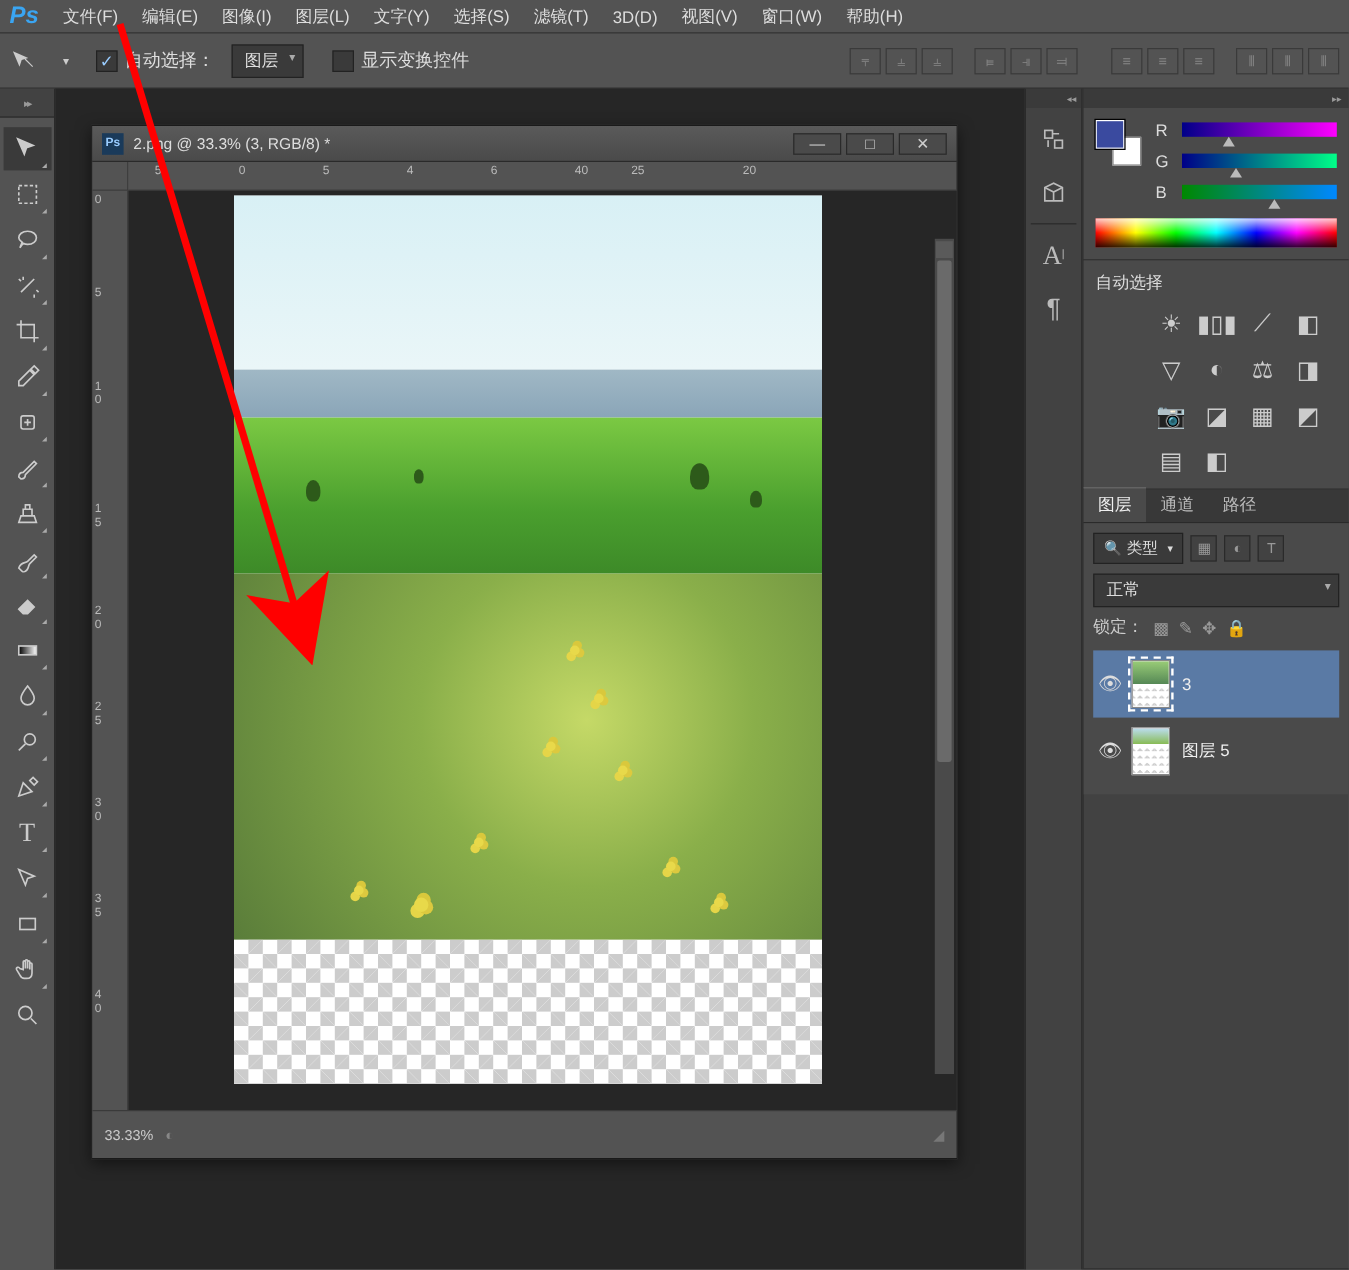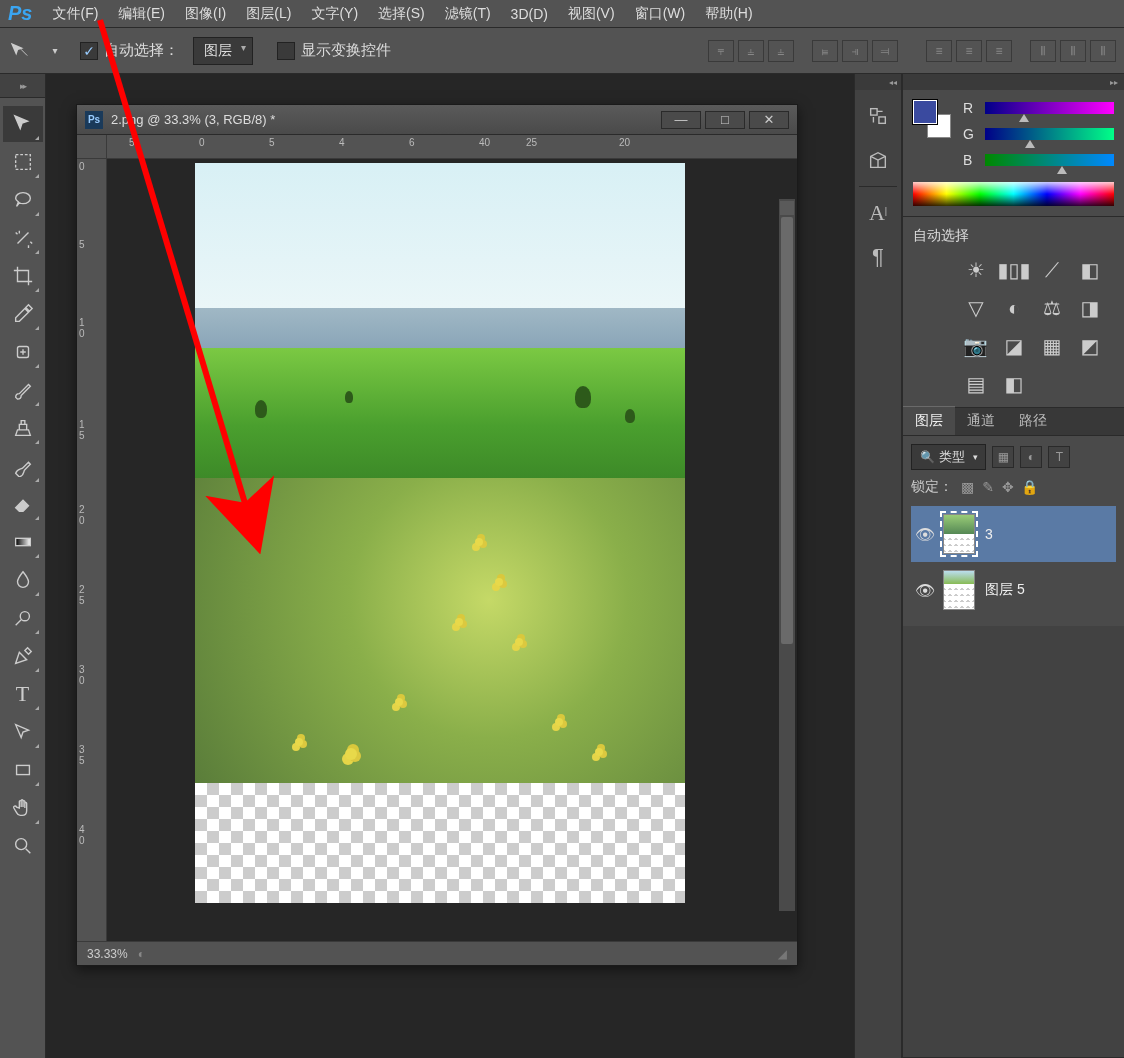--- a/index.html
+++ b/index.html
@@ -60,21 +60,21 @@
 .flower { position: absolute; width: 8px; height: 8px; background: #e8d94a; border-radius: 50%; box-shadow: 4px 2px 0 #dcc93f, -3px 5px 0 #e5d548, 2px -4px 0 #d9c83c; }
 .img-checker { height: 120px; background-image:
   linear-gradient(45deg, #ccc 25%, transparent 25%),
   linear-gradient(-45deg, #ccc 25%, transparent 25%),
   linear-gradient(45deg, transparent 75%, #ccc 75%),
   linear-gradient(-45deg, transparent 75%, #ccc 75%);
   background-size: 24px 24px;
   background-position: 0 0, 0 12px, 12px -12px, -12px 0;
   background-color: #fff;
 }
-.doc-statusbar { height: 24px; background: #535353; border-top: 1px solid #3a3a3a; display: flex; align-items: center; padding: 0 10px; font-size: 12px; color: #ccc; gap: 10px; }
+.doc-statusbar { height: 40px; background: #535353; border-top: 1px solid #3a3a3a; display: flex; align-items: center; padding: 0 10px; font-size: 12px; color: #ccc; gap: 10px; }
 .doc-scrollbar-v { position: absolute; right: 2px; top: 40px; width: 16px; bottom: 30px; background: #4a4a4a; }
 .doc-scrollbar-thumb { width: 12px; margin: 2px auto; height: 60%; background: #6a6a6a; border-radius: 2px; }
 
 
 .mid-strip { width: 48px; background: #424242; border-left: 1px solid #2a2a2a; border-right: 1px solid #2a2a2a; }
 .mid-strip-header { height: 16px; background:#3a3a3a; display:flex; align-items:center; justify-content:flex-end; padding-right:4px; font-size:8px; color:#999;}
 .mid-icon { width: 36px; height: 36px; margin: 8px auto; display: flex; align-items: center; justify-content: center; color: #bbb; font-size: 20px; }
 .mid-sep { height: 1px; background: #2a2a2a; margin: 6px 4px; }
 
 
@@ -484,20 +484,23 @@
         <div class="layers-filter-row">
           <div class="layers-filter-dd">
               <span style="font-size:12px;">🔍</span>
               <span>类型</span>
               <span style="font-size:9px;margin-left:4px;">▾</span>
             </div>
           <div class="layers-filter-btn">▦</div>
           <div class="layers-filter-btn">◐</div>
           <div class="layers-filter-btn">T</div>
         </div>
+        <div class="layers-blend-row">
+          <div class="opt-dropdown" style="flex:1;">正常</div>
+        </div>
         <div class="layers-lock-row">
           <span>锁定：</span>
           <span class="lock-icon">▩</span>
           <span class="lock-icon">✎</span>
           <span class="lock-icon">✥</span>
           <span class="lock-icon">🔒</span>
         </div>
 
         <div class="layer-item selected">
           <div class="layer-eye">👁</div>

